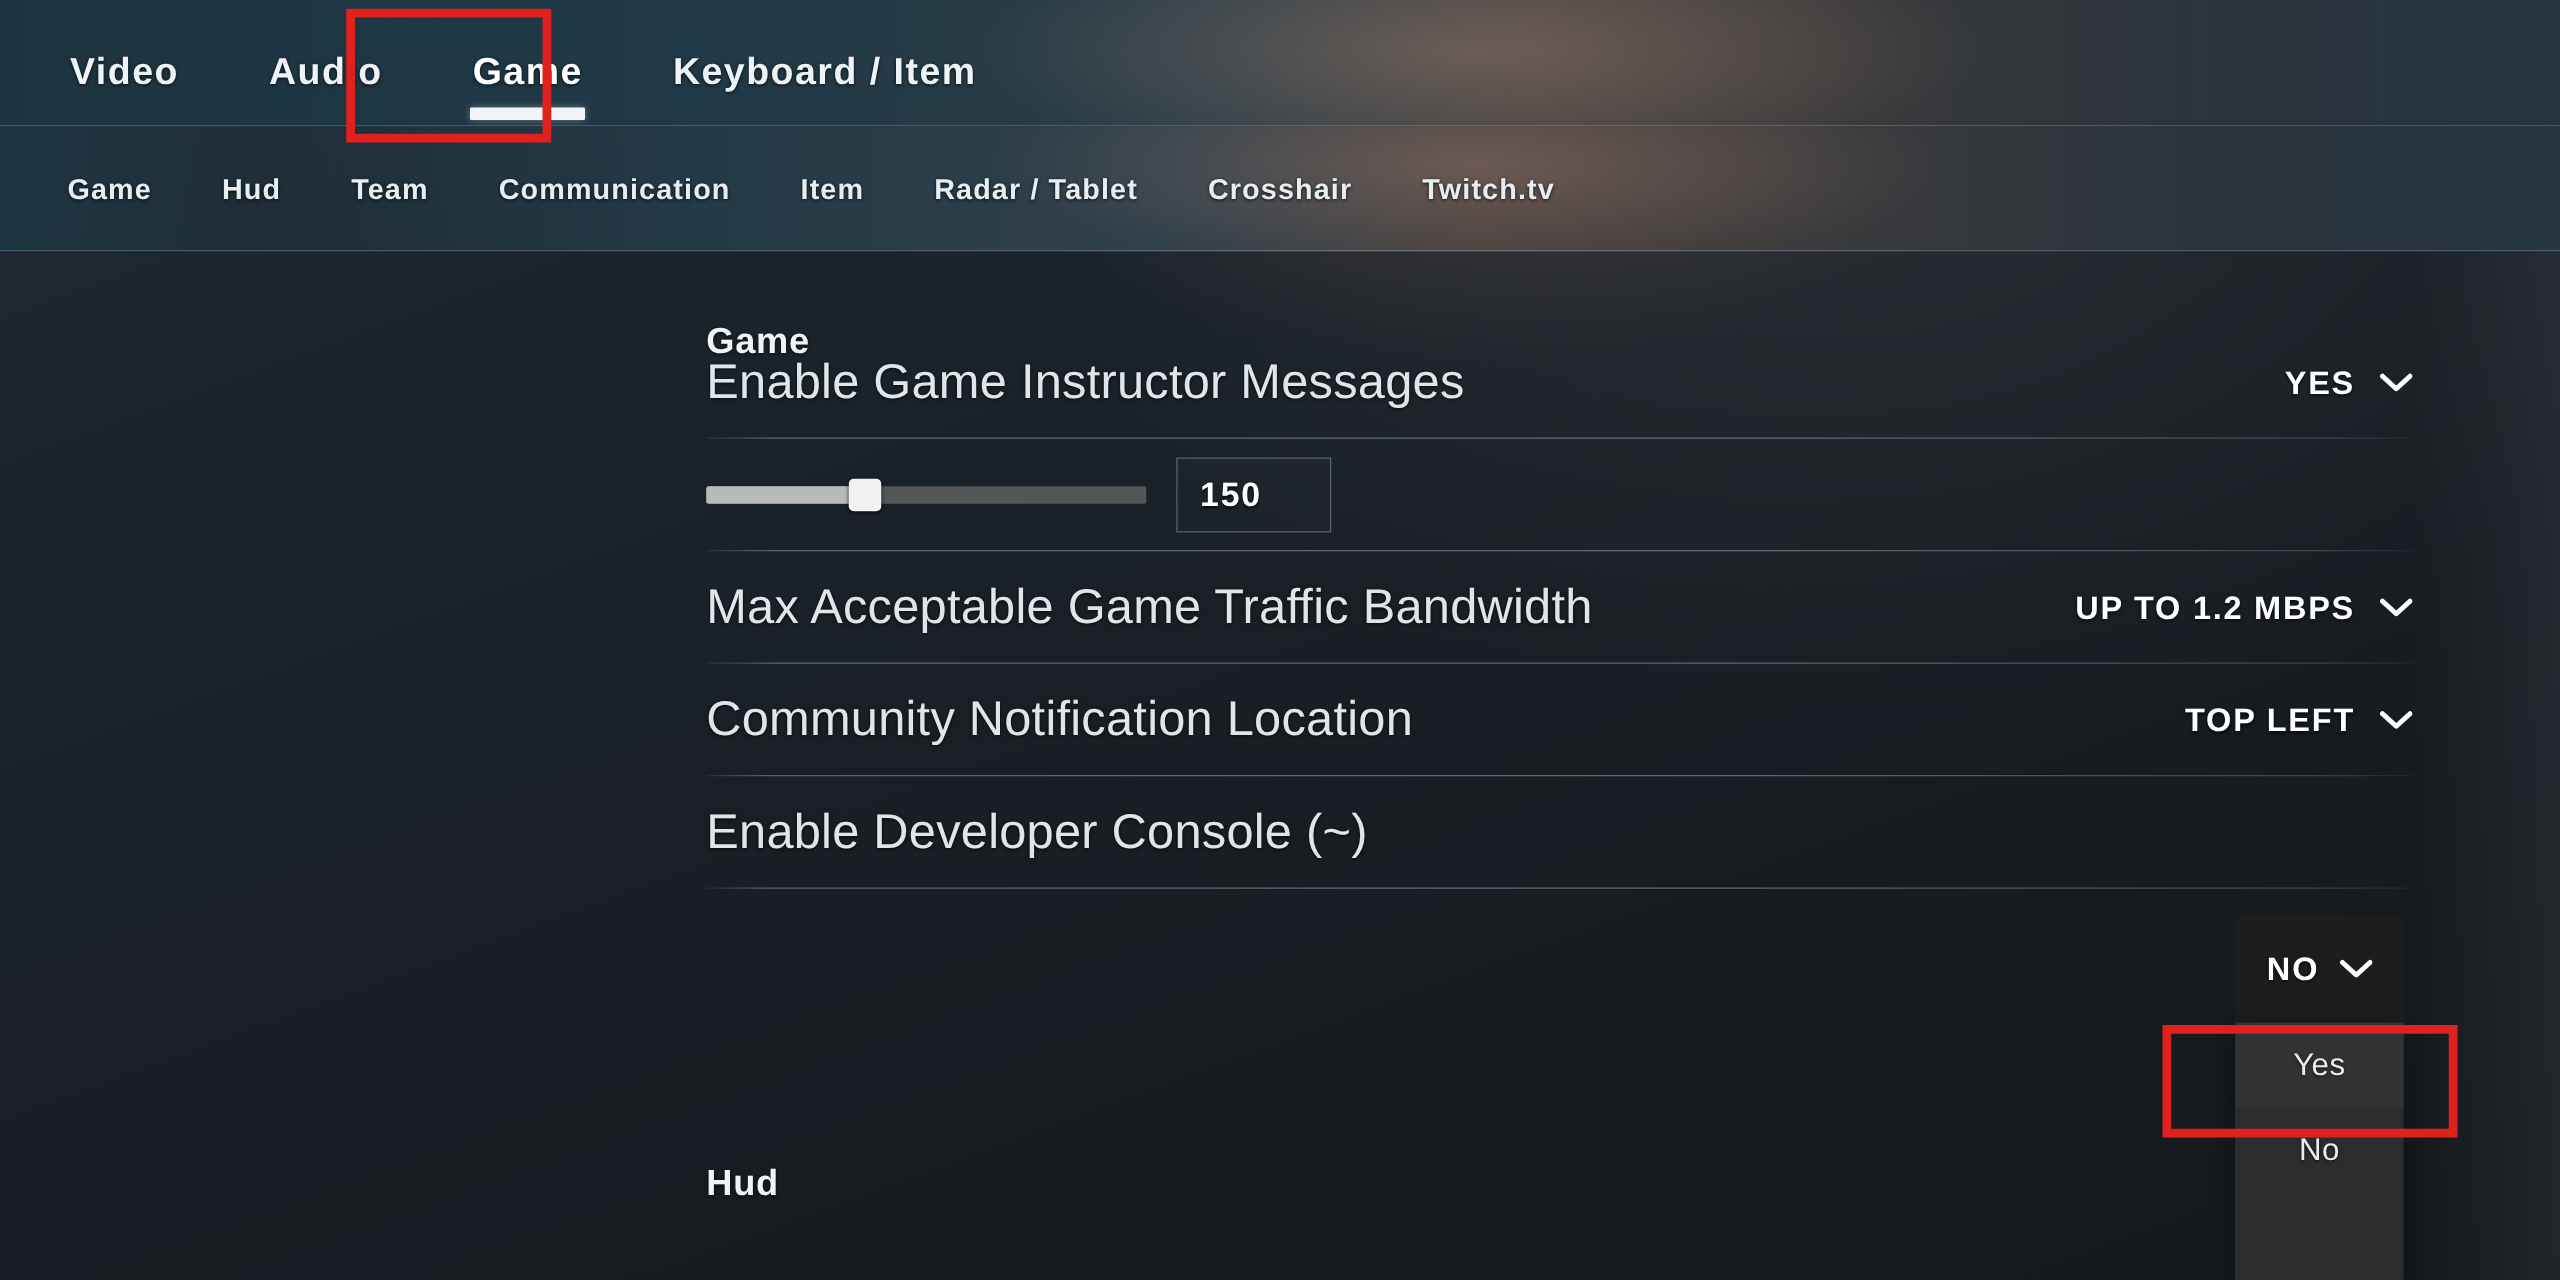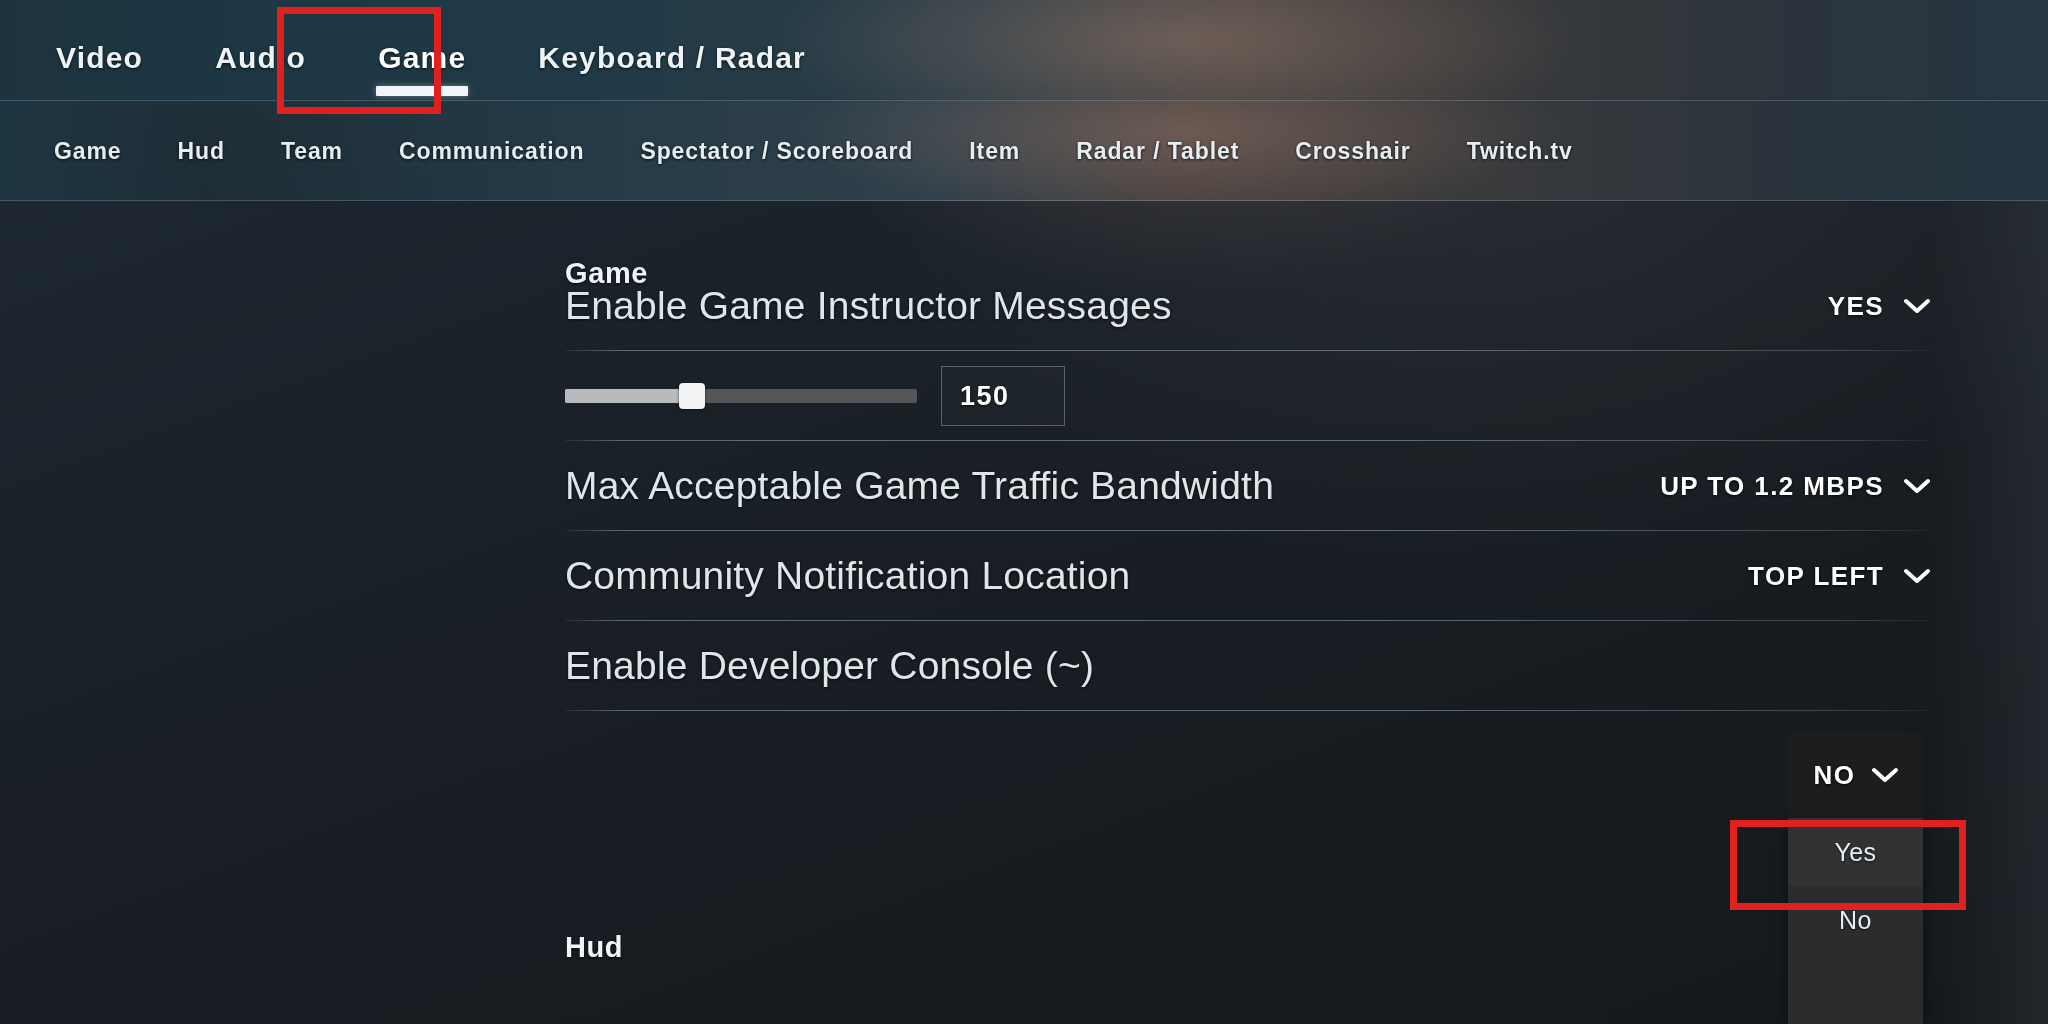--- a/index.html
+++ b/index.html
@@ -195,32 +195,31 @@
         <span>Video</span>
       </div>
       <div class="topitem">
         <span>Audio</span>
       </div>
       <div class="topitem active">
         <span>Game</span>
         <span class="underline"></span>
       </div>
       <div class="topitem">
-        <span>Keyboard / Radar</span>
+        <span>Keyboard / Item</span>
       </div>
     </div>
   </div>
 
   <div class="subnav">
     <div class="subnav-inner">
       <div class="subitem">Game</div>
       <div class="subitem">Hud</div>
       <div class="subitem">Team</div>
       <div class="subitem">Communication</div>
-      <div class="subitem">Spectator / Scoreboard</div>
       <div class="subitem">Item</div>
       <div class="subitem">Radar / Tablet</div>
       <div class="subitem">Crosshair</div>
       <div class="subitem">Twitch.tv</div>
     </div>
   </div>
 
   <div class="content">
 
     <div class="section-title" id="title-game">Game</div>

